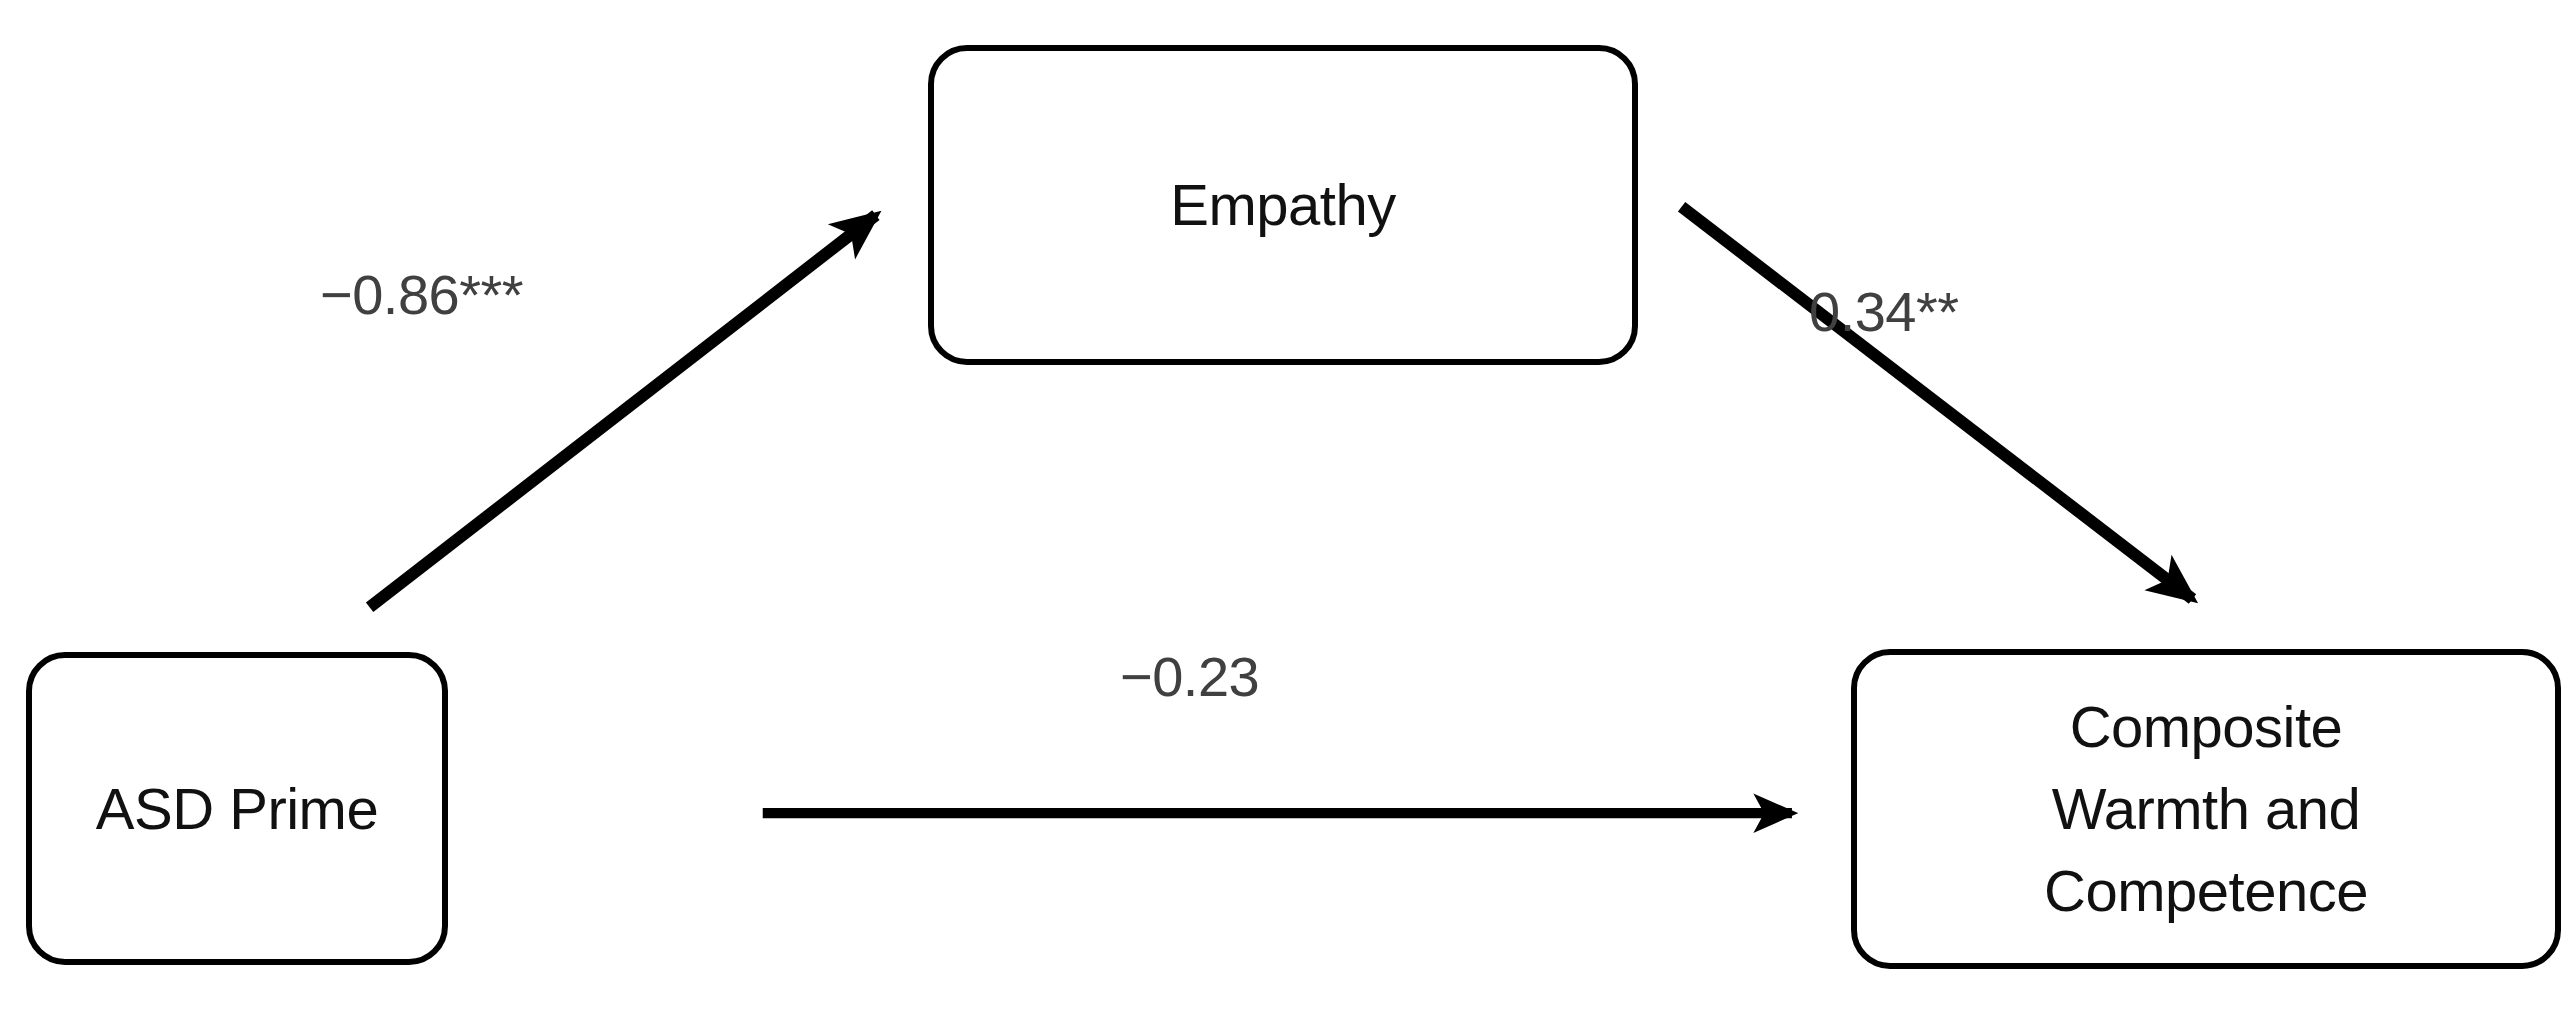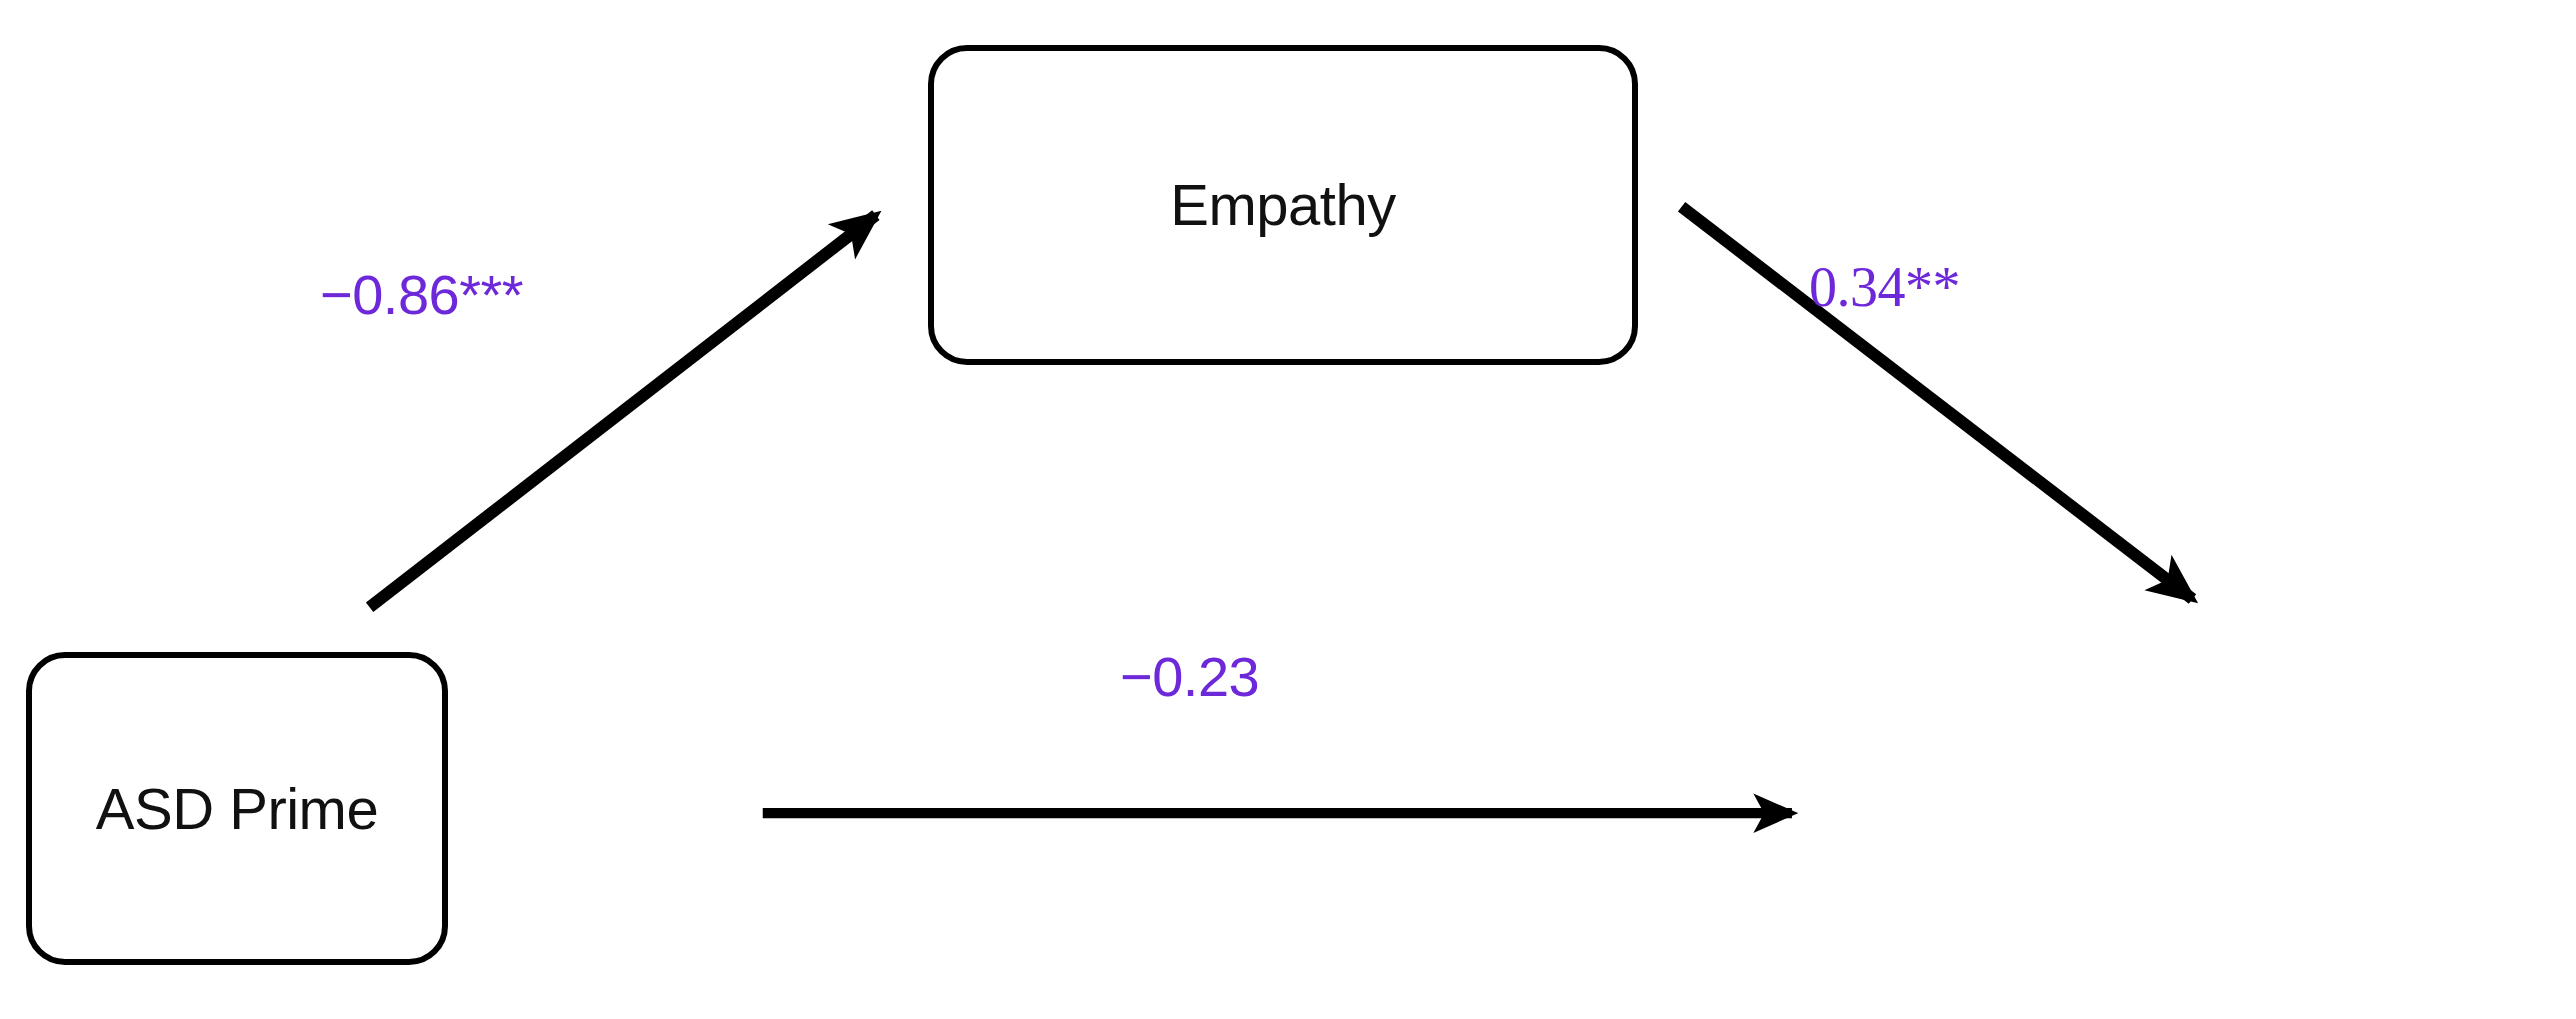--- a/index.html
+++ b/index.html
@@ -42,21 +42,21 @@
     line-height: 82px;
     color: #111111;
     font-weight: 400;
     letter-spacing: -0.5px;
     white-space: pre-line;
   }
   .path-label {
     position: absolute;
     font-size: 56px;
     line-height: 56px;
-    color: #6d28d9;
+    color: #404040;
     font-weight: 400;
     letter-spacing: -0.5px;
     white-space: nowrap;
   }
   
   #node-mediator {
     left: 928px;
     top: 45px;
     width: 710px;
     height: 320px;
@@ -74,22 +74,21 @@
     width: 710px;
     height: 320px;
   }
   
   #label-a-path {
     left: 320px;
     top: 267px;
   }
   #label-b-path {
     left: 1809px;
-    top: 259px;
-    font-family: Liberation Serif, serif;
+    top: 284px;
   }
   #label-c-path {
     left: 1120px;
     top: 649px;
     text-align: center;
   }
 </style>
 </head>
 <body>
 
@@ -116,20 +115,25 @@
   </svg>
 
   <div class="node-box" id="node-mediator">
     <span class="node-label">Empathy</span>
   </div>
 
   <div class="node-box" id="node-predictor">
     <span class="node-label">ASD Prime</span>
   </div>
 
+  <div class="node-box" id="node-outcome">
+    <span class="node-label">Composite
+Warmth and
+Competence</span>
+  </div>
 
   <div class="path-label" id="label-a-path">−0.86***</div>
 
   <div class="path-label" id="label-b-path">0.34**</div>
 
   <div class="path-label" id="label-c-path">−0.23</div>
 
 </div>
 
 

